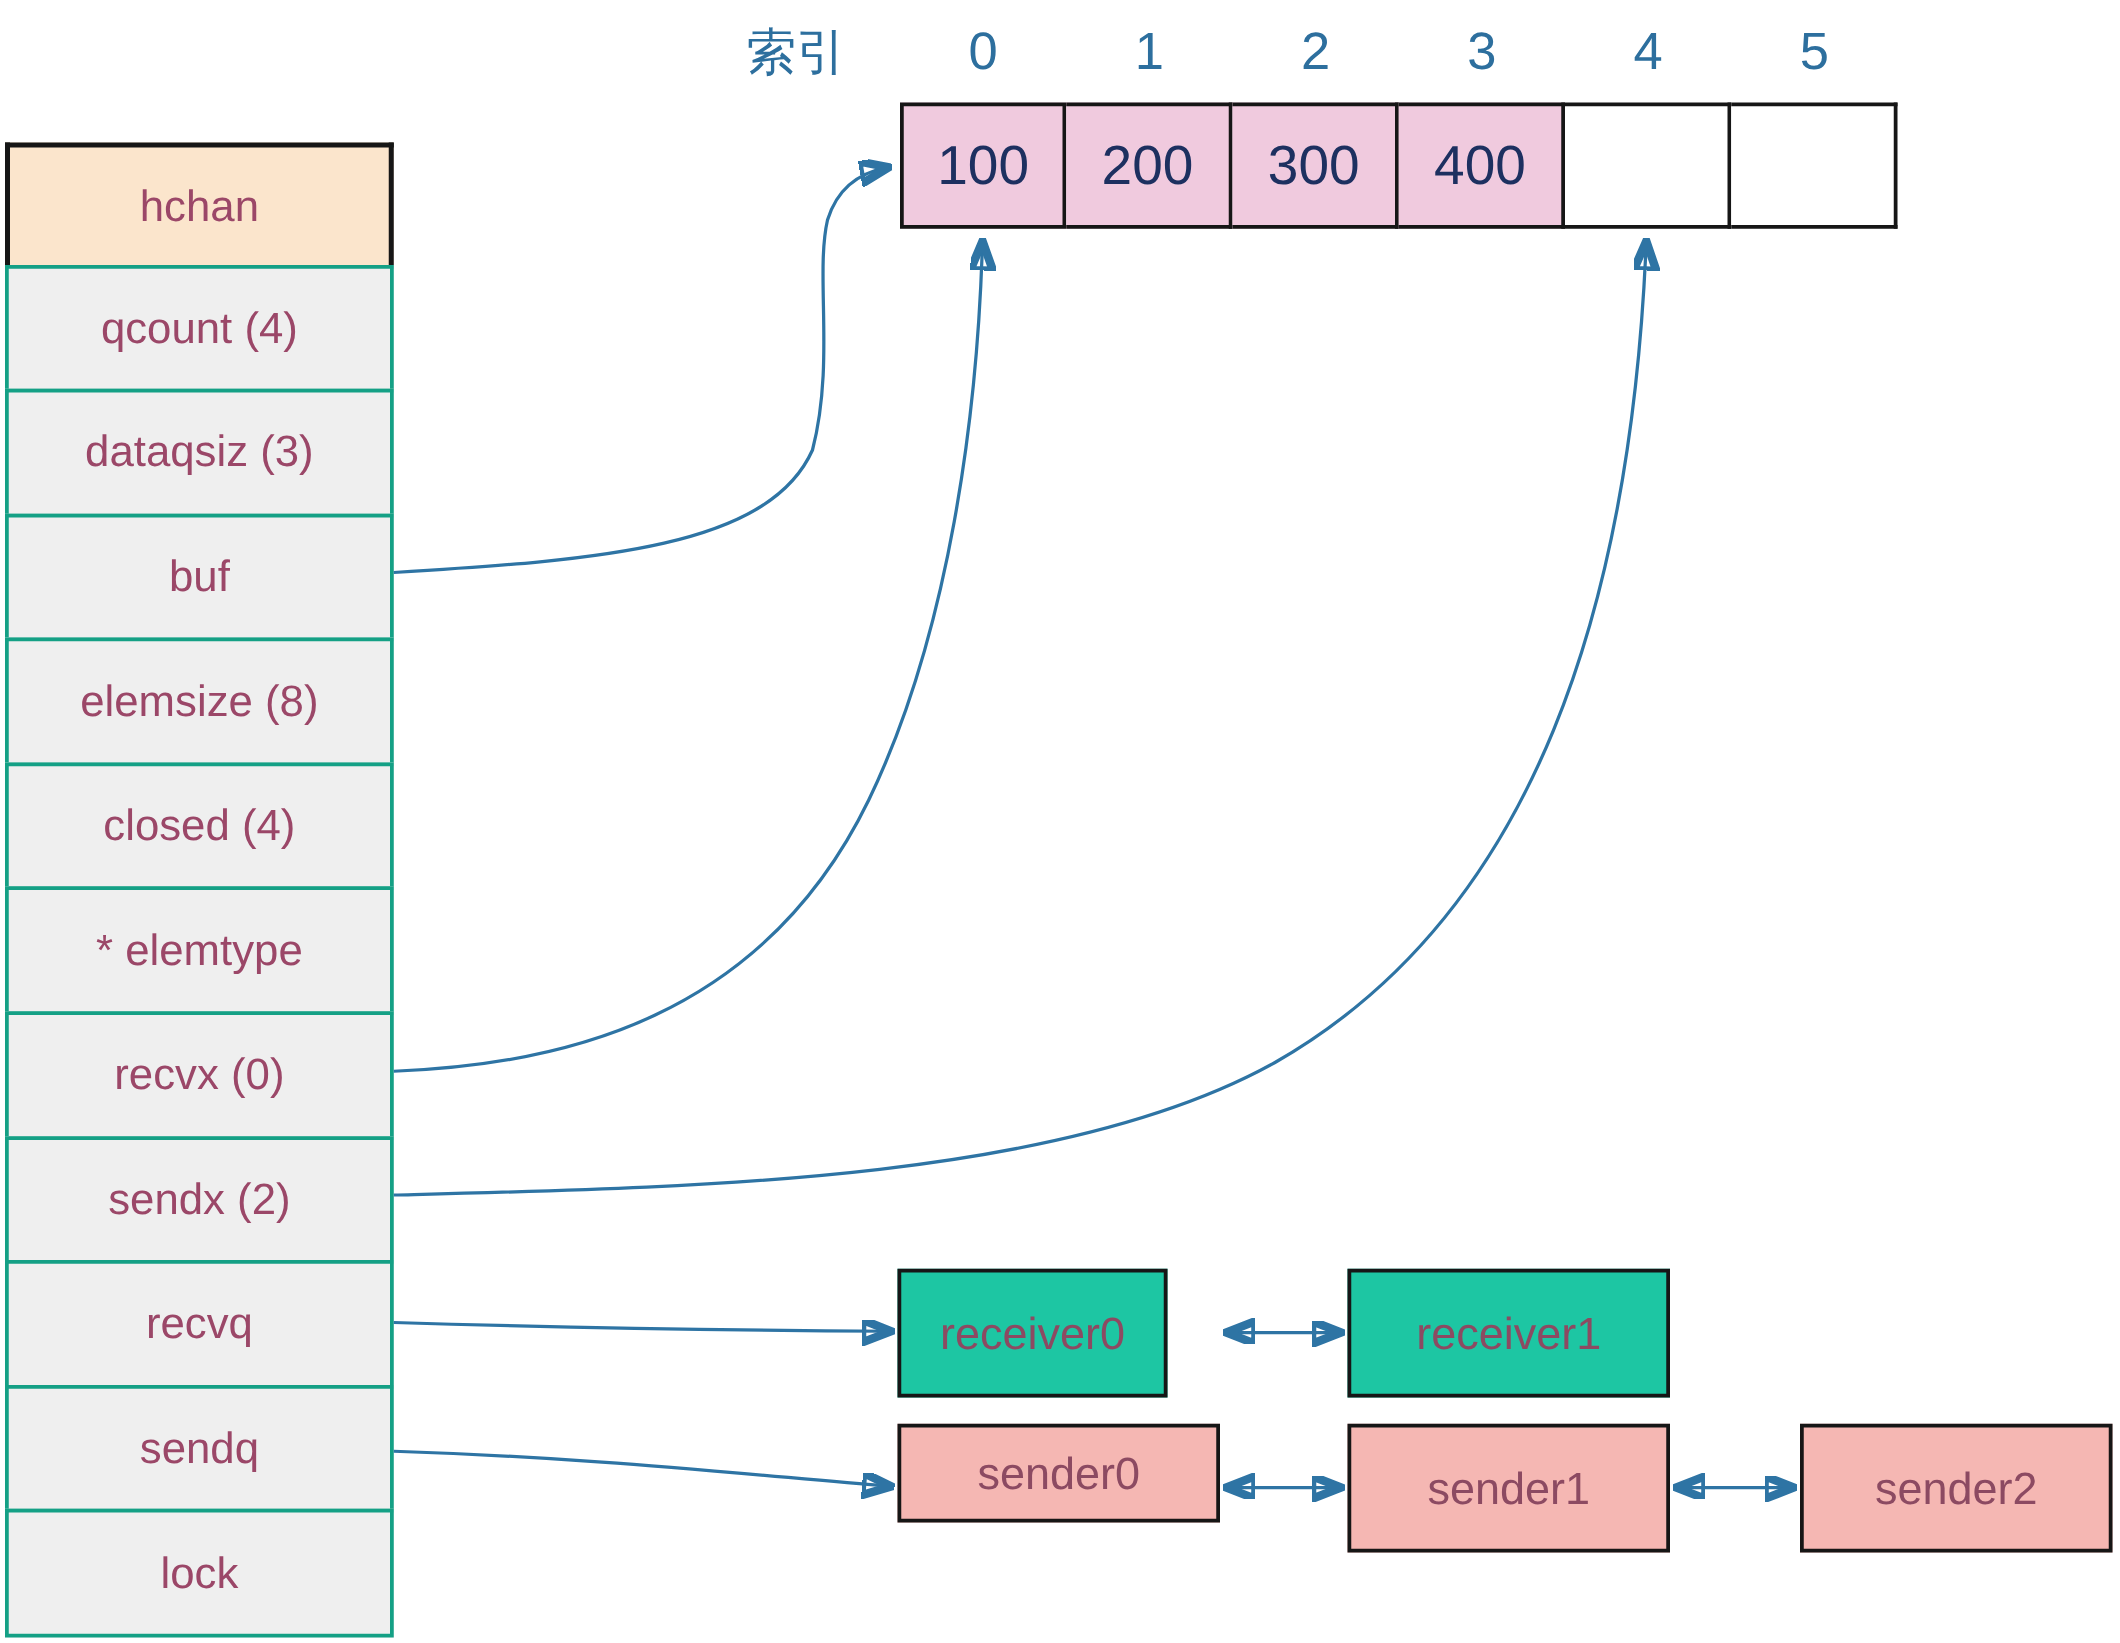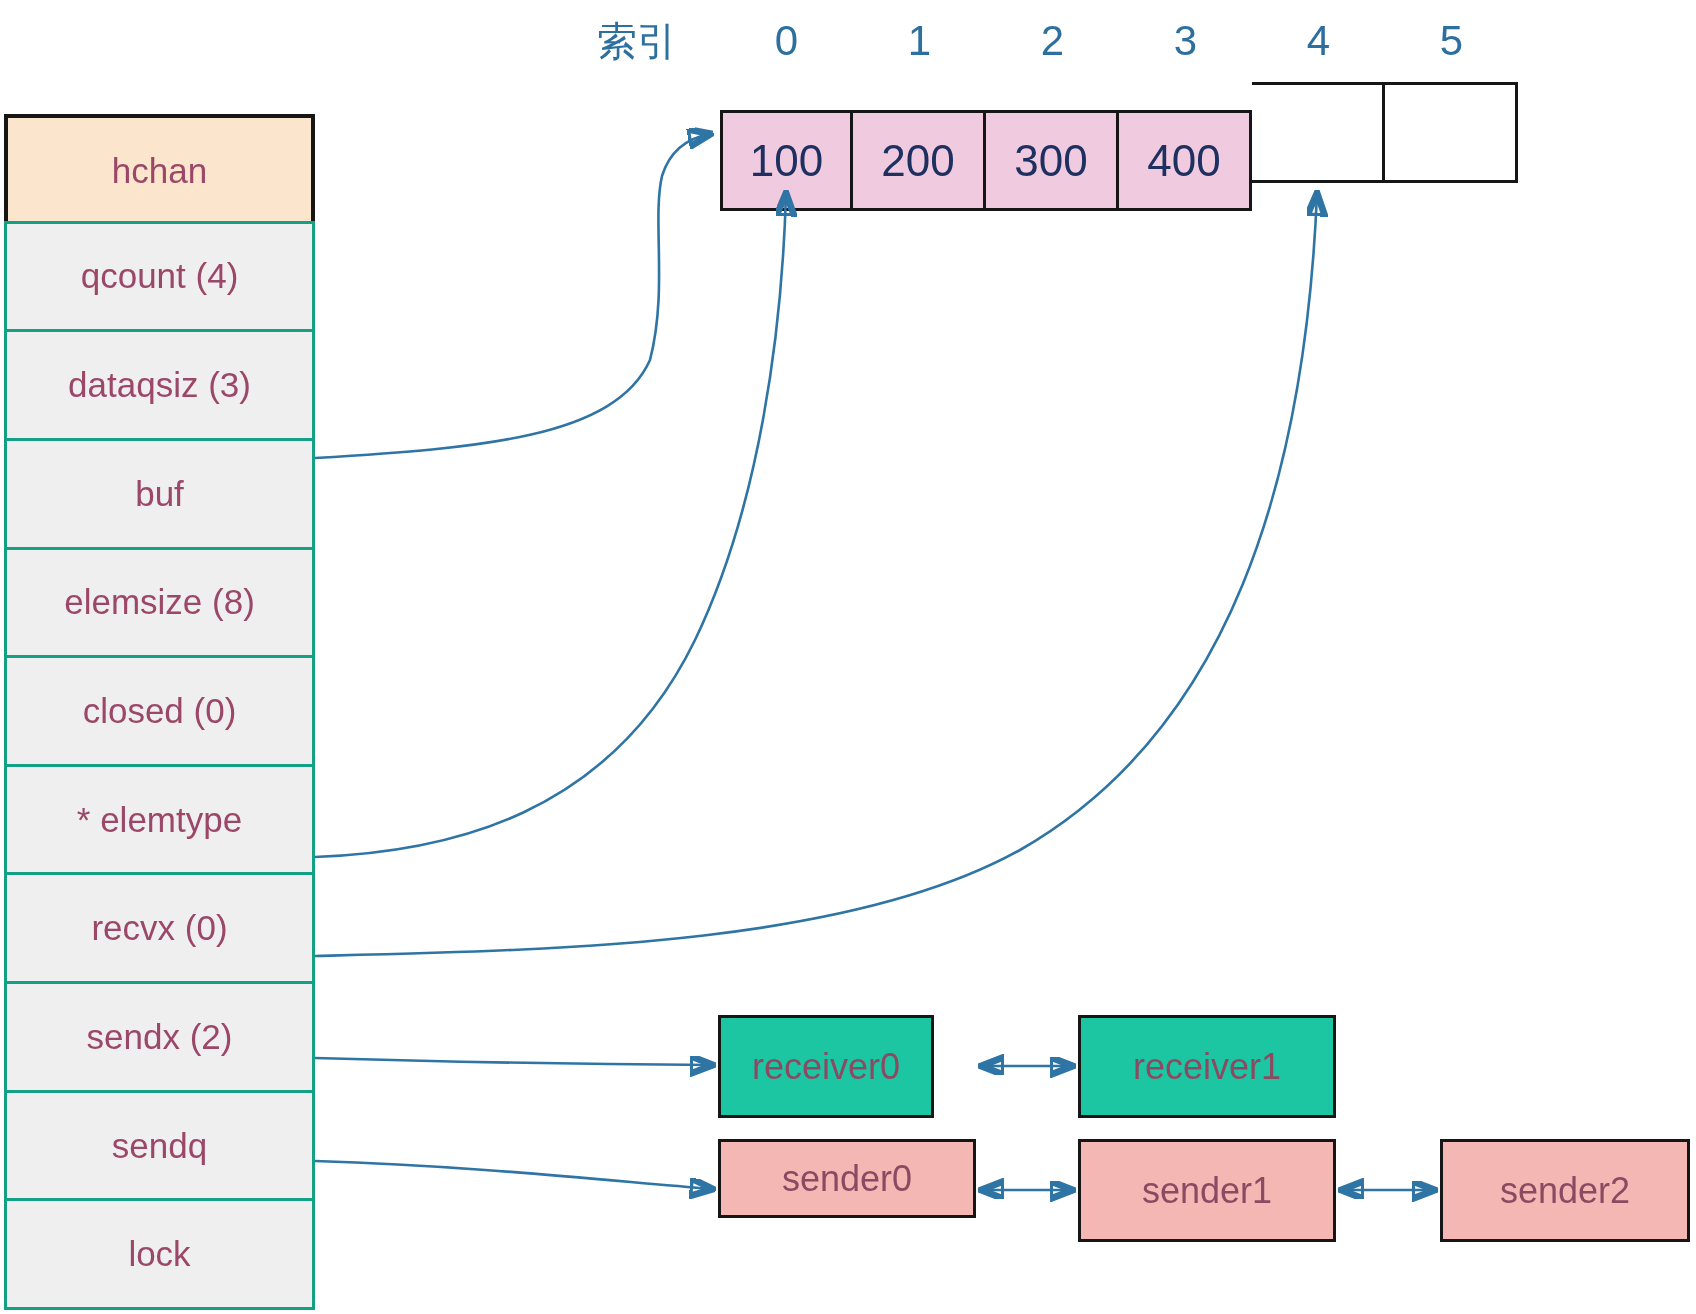--- a/index.html
+++ b/index.html
@@ -13,21 +13,21 @@
   .hrow{flex:1;display:flex;align-items:center;justify-content:center;
     background:#efefef;border:3px solid #14a085;margin-top:-3px;
     font-size:35px;color:#9b4768;box-sizing:border-box;}
   .hrow.header{margin-top:17px;background:#fbe5cc;border:4px solid #161616;border-bottom:none;}
   
   .buf-array{position:absolute;left:720px;top:82px;display:flex;}
   .bcell{width:133px;height:101px;box-sizing:border-box;border:3px solid #161616;
     display:flex;align-items:center;justify-content:center;
     font-size:44px;color:#1d3060;background:#ffffff;}
   .bcell + .bcell{border-left:none;}
-  .bcell.filled{background:#f0cade;margin-top:28px;}
+  .bcell.filled{background:#f0cade;}
   
   .idx-label{position:absolute;left:578px;top:12px;width:118px;height:58px;
     display:flex;align-items:center;justify-content:center;
     font-size:40px;color:#2d6f9e;}
   .idx{position:absolute;top:12px;width:133px;height:58px;
     display:flex;align-items:center;justify-content:center;
     font-size:42px;color:#2d6f9e;}
   
   .node{position:absolute;box-sizing:border-box;border:3px solid #161616;
     display:flex;align-items:center;justify-content:center;
@@ -42,24 +42,25 @@
 <body>
 
 <div class="canvas">
 
   <div class="htable">
     <div class="hrow header">hchan</div>
     <div class="hrow">qcount (4)</div>
     <div class="hrow">dataqsiz (3)</div>
     <div class="hrow">buf</div>
     <div class="hrow">elemsize (8)</div>
-    <div class="hrow">closed (0)</div>
+    <div class="hrow">closed (4)</div>
     <div class="hrow">* elemtype</div>
     <div class="hrow">recvx (0)</div>
     <div class="hrow">sendx (2)</div>
+    <div class="hrow">recvq</div>
     <div class="hrow">sendq</div>
     <div class="hrow">lock</div>
   </div>
 
   <div class="idx-label">索引</div>
   <div class="idx" style="left:720px">0</div>
   <div class="idx" style="left:853px">1</div>
   <div class="idx" style="left:986px">2</div>
   <div class="idx" style="left:1119px">3</div>
   <div class="idx" style="left:1252px">4</div>

